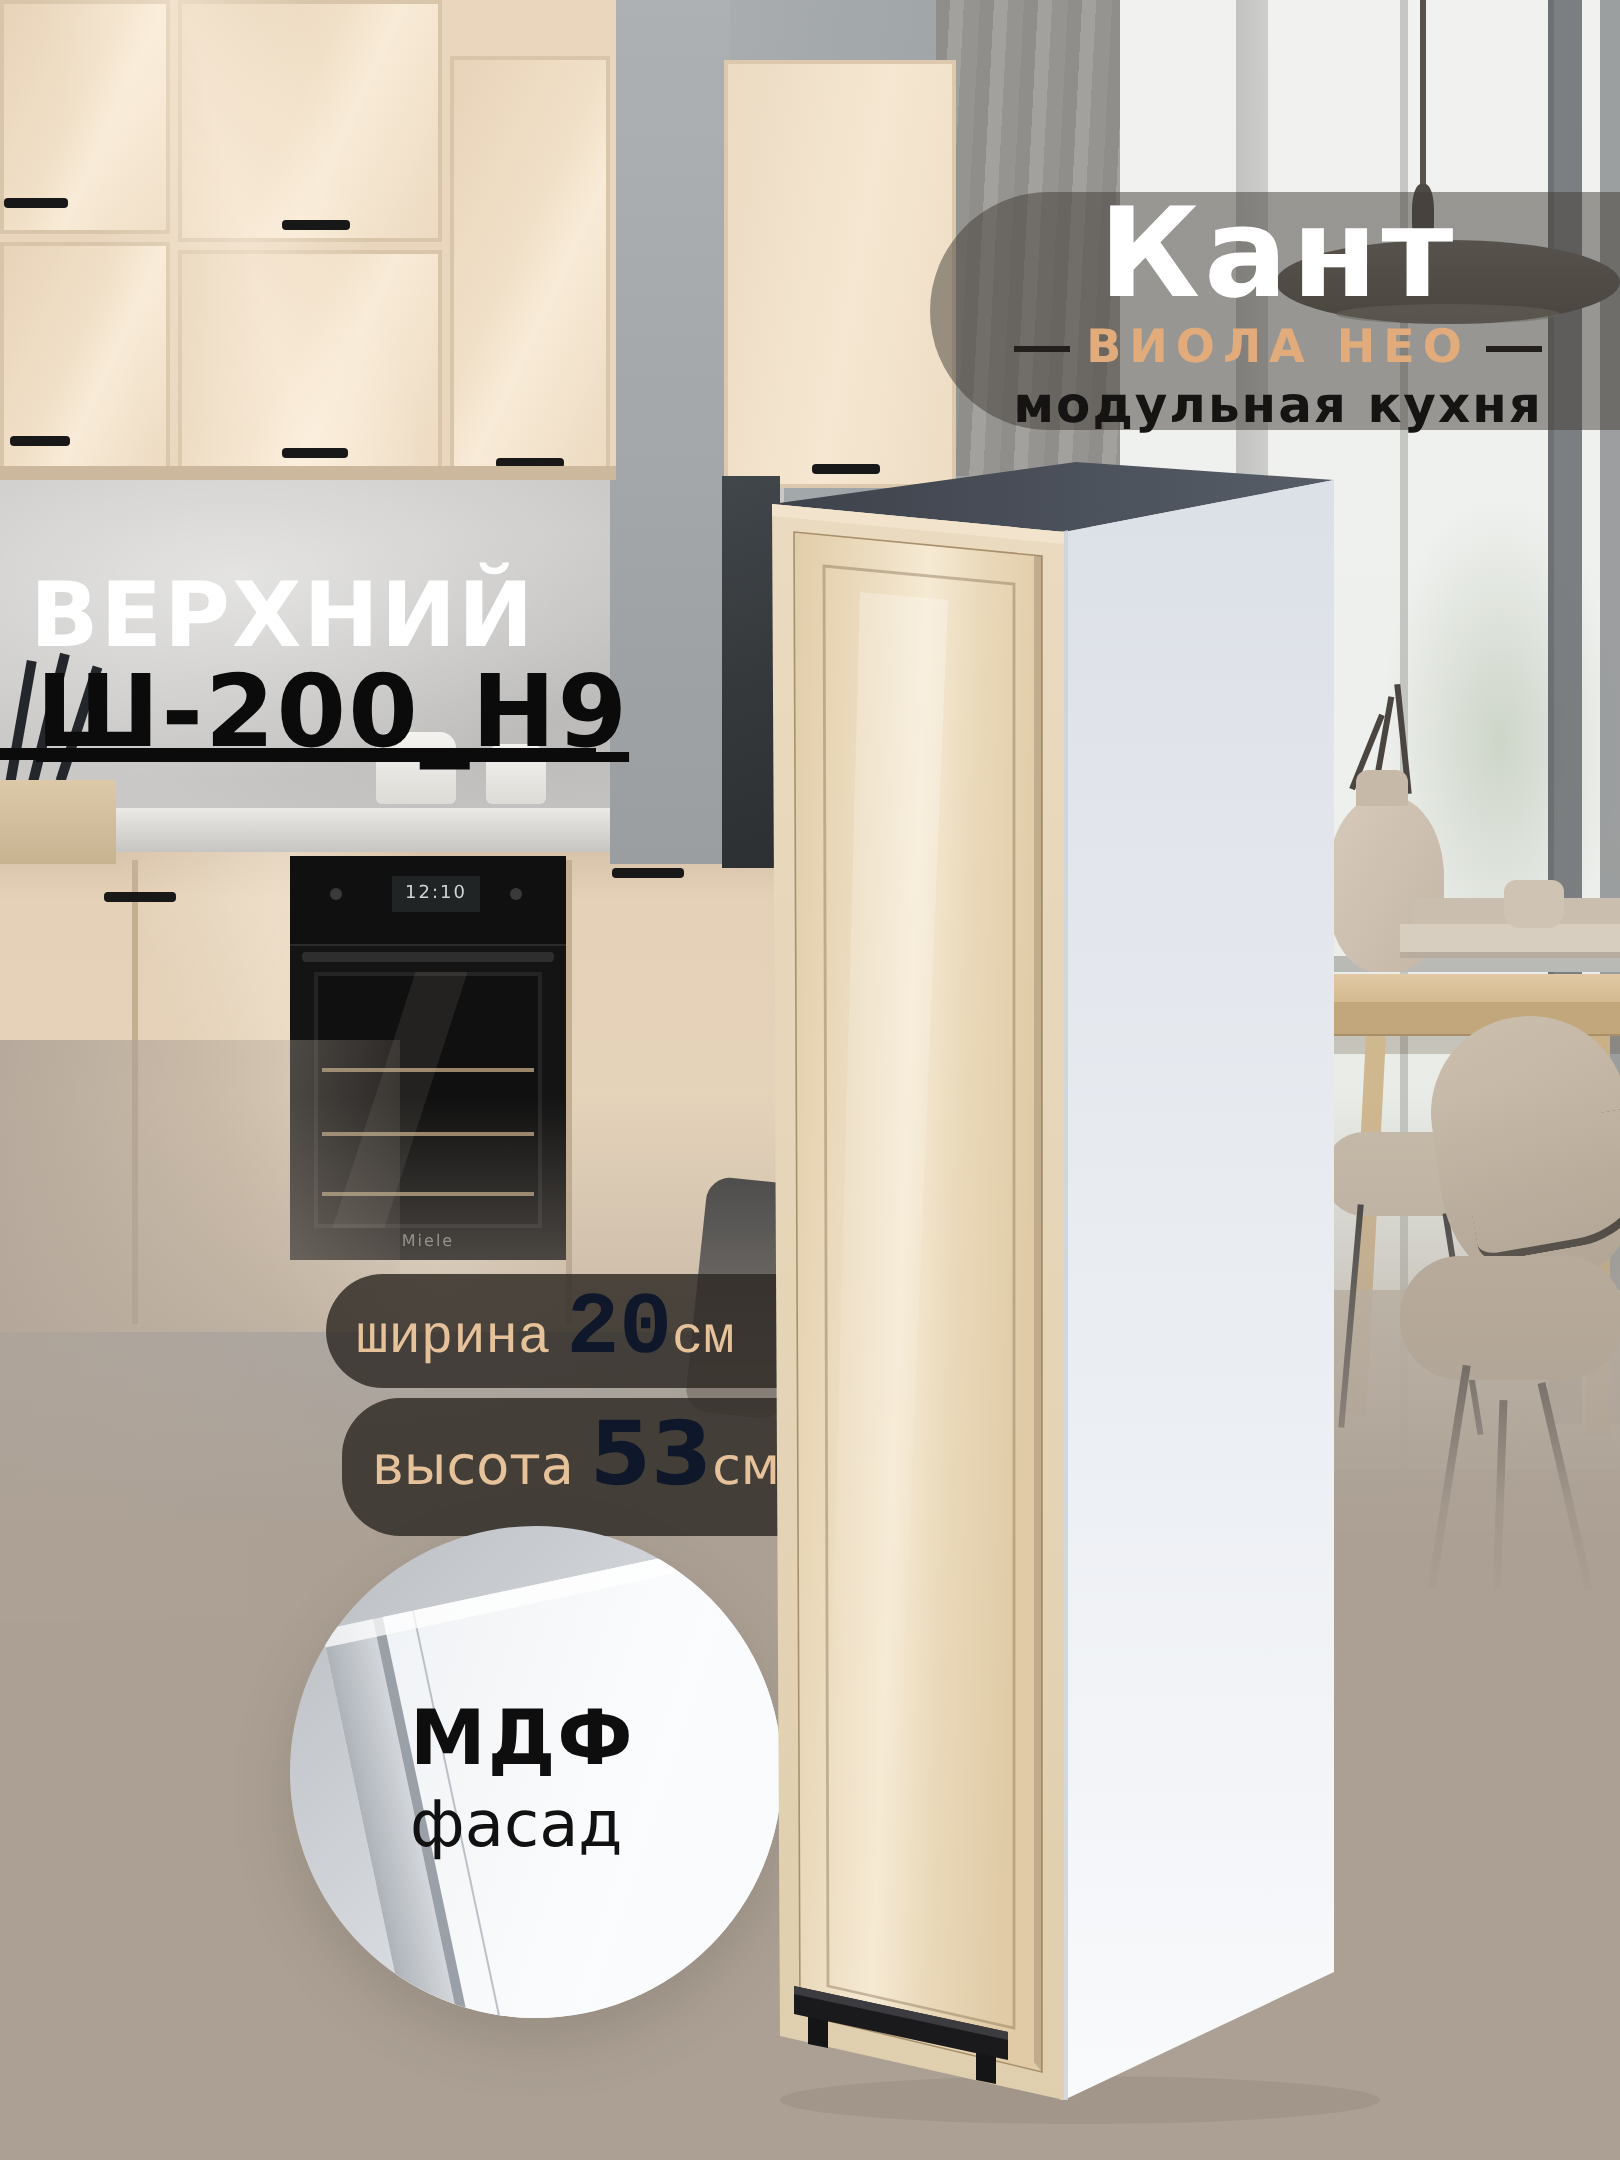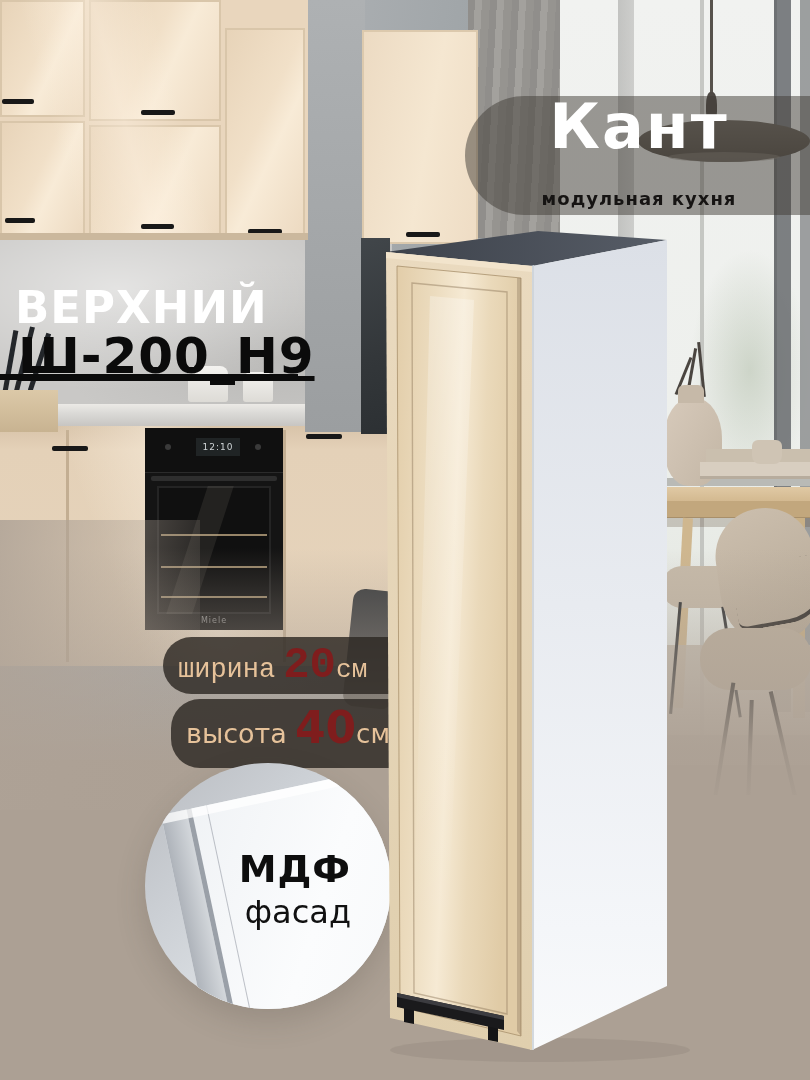--- a/index.html
+++ b/index.html
@@ -118,50 +118,50 @@
   .fade-solid{left:0;top:795px;width:810px;height:285px;background:#aca094;z-index:20;}
   .fade-left{left:0;top:520px;width:200px;height:290px;z-index:21;
         background:linear-gradient(100deg,rgba(174,162,150,.85) 0%,rgba(174,162,150,.4) 55%,rgba(174,162,150,0) 100%);}
 
   
   .pill{display:flex;align-items:baseline;white-space:nowrap;z-index:30;
         background:rgba(45,40,35,.82);border-radius:29px;padding-left:15px;}
   .pill1{left:163px;top:637px;width:270px;height:57px;font-family:Liberation Mono, monospace;}
   .pill2{left:171px;top:699px;width:262px;height:69px;}
   .pill .lab{font-size:27px;color:#e6c29a;line-height:57px;}
-  .pill .val{font-size:44px;font-weight:bold;color:#7f1d1d;margin-left:8px;line-height:57px;}
+  .pill .val{font-size:44px;font-weight:bold;color:#0f172a;margin-left:8px;line-height:57px;}
   .pill .unit{font-size:26px;color:#e6c29a;line-height:57px;}
 
   
   .mdf-circle{left:145px;top:763px;width:246px;height:246px;border-radius:50%;overflow:hidden;z-index:32;
         background:linear-gradient(135deg,#b9bcc1 0%,#ccd0d5 35%,#dfe3e7 70%,#e8ebee 100%);
         box-shadow:0 12px 30px rgba(60,55,48,.18);}
   .mdf-panel{position:absolute;left:16px;top:52px;width:300px;height:280px;transform:rotate(-12deg);
         transform-origin:top left;background:linear-gradient(120deg,#eef1f4 0%,#fbfcfd 45%,#f4f6f8 100%);}
   .mdf-edge{position:absolute;left:0;top:0;width:26px;height:100%;background:linear-gradient(90deg,#aeb3ba,#d3d7db);}
   .mdf-gap{position:absolute;left:26px;top:0;width:5px;height:100%;background:#9aa0a8;}
   .mdf-line{position:absolute;left:46px;top:0;width:1px;height:100%;background:rgba(150,155,165,.6);}
   .mdf-toplight{position:absolute;left:0;top:0;width:100%;height:9px;background:rgba(255,255,255,.75);}
-  .mdf-text{position:absolute;left:46px;top:84px;width:160px;text-align:right;z-index:2;}
+  .mdf-text{position:absolute;left:60px;top:84px;width:160px;text-align:left;z-index:2;}
   .mdf-title{font-size:38px;font-weight:bold;color:#0e0e0e;letter-spacing:1px;}
   .mdf-sub{font-size:32px;color:#111;margin-top:2px;}
 
   
   .render{left:0;top:0;width:810px;height:1080px;z-index:50;pointer-events:none;}
 
   
   .title-pill{left:465px;top:96px;width:345px;height:119px;background:rgba(64,59,53,.5);
         border-radius:60px 0 0 60px;z-index:60;}
   .brand-title{left:478px;top:94px;width:322px;height:66px;text-align:center;z-index:61;
         font-size:62px;font-weight:bold;color:#ffffff;letter-spacing:2px;line-height:66px;}
   .brand-series{left:478px;top:161px;width:322px;height:26px;display:flex;align-items:center;justify-content:center;z-index:61;}
   .brand-series .dash{width:28px;height:3px;background:#221f1c;margin:0 8px;}
   .brand-series .txt{font-size:23px;letter-spacing:4px;color:#e2ab7c;font-weight:bold;}
   .brand-tagline{left:478px;top:188px;width:322px;text-align:center;z-index:61;
-        font-size:18px;font-weight:bold;color:#161413;letter-spacing:1px;}
+        font-size:25px;font-weight:bold;color:#161413;letter-spacing:1px;}
 
   
   .mod-label{left:18px;top:250px;z-index:40;font-size:29px;font-weight:bold;color:#121212;letter-spacing:1px;}
   .mod-name{left:15px;top:281px;z-index:40;font-size:45px;font-weight:bold;color:#ffffff;letter-spacing:1px;}
   .mod-code{left:18px;top:327px;z-index:40;font-size:50px;font-weight:bold;color:#0b0b0b;letter-spacing:1px;text-decoration:underline;}
   .mod-underline{left:0;top:374px;width:298px;height:6px;background:#0b0b0b;z-index:40;}
 </style>
 </head>
 <body>
 
@@ -263,21 +263,21 @@
   <div class="abs fade-solid"></div>
   <div class="abs fade-left"></div>
 
   <div class="abs pill pill1">
     <span class="lab">ширина</span>
     <span class="val">20</span>
     <span class="unit">см</span>
   </div>
   <div class="abs pill pill2">
     <span class="lab">высота</span>
-    <span class="val">40</span>
+    <span class="val">53</span>
     <span class="unit">см</span>
   </div>
 
   <div class="abs mdf-circle">
     <div class="mdf-panel">
       <div class="mdf-edge"></div>
       <div class="mdf-gap"></div>
       <div class="mdf-line"></div>
       <div class="mdf-toplight"></div>
     </div>
@@ -326,19 +326,24 @@
     <polygon points="517,278 521,278 521,1036 517,1031" fill="rgba(120,100,75,0.3)"></polygon>
     <polygon points="430,296 474,300 448,930 414,908" fill="url(#gGloss)" opacity="0.5"></polygon>
     <polygon points="404,1004 414,1006 414,1024 404,1022" fill="#151517"></polygon>
     <polygon points="488,1022 498,1024 498,1042 488,1040" fill="#151517"></polygon>
     <polygon points="397,993 504,1016 504,1030 397,1007" fill="#1a1a1c"></polygon>
     <polygon points="397,993 504,1016 504,1020 397,997" fill="#3c3c40"></polygon>
   </svg>
 
   <div class="abs title-pill"></div>
   <div class="abs brand-title">Кант</div>
+  <div class="abs brand-series">
+    <span class="dash"></span>
+    <span class="txt">ВИОЛА НЕО</span>
+    <span class="dash"></span>
+  </div>
   <div class="abs brand-tagline">модульная кухня</div>
 
   <div class="abs mod-name">ВЕРХНИЙ</div>
   <div class="abs mod-code">Ш-200_Н9</div>
   <div class="abs mod-underline"></div>
 
 </div>
 
 </body></html>

